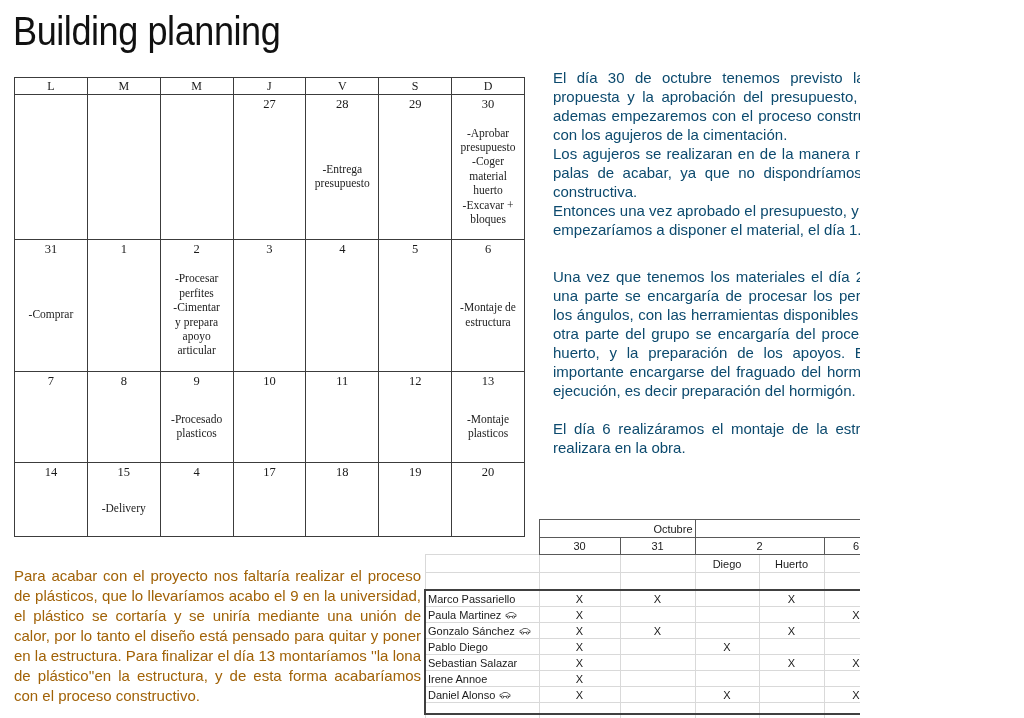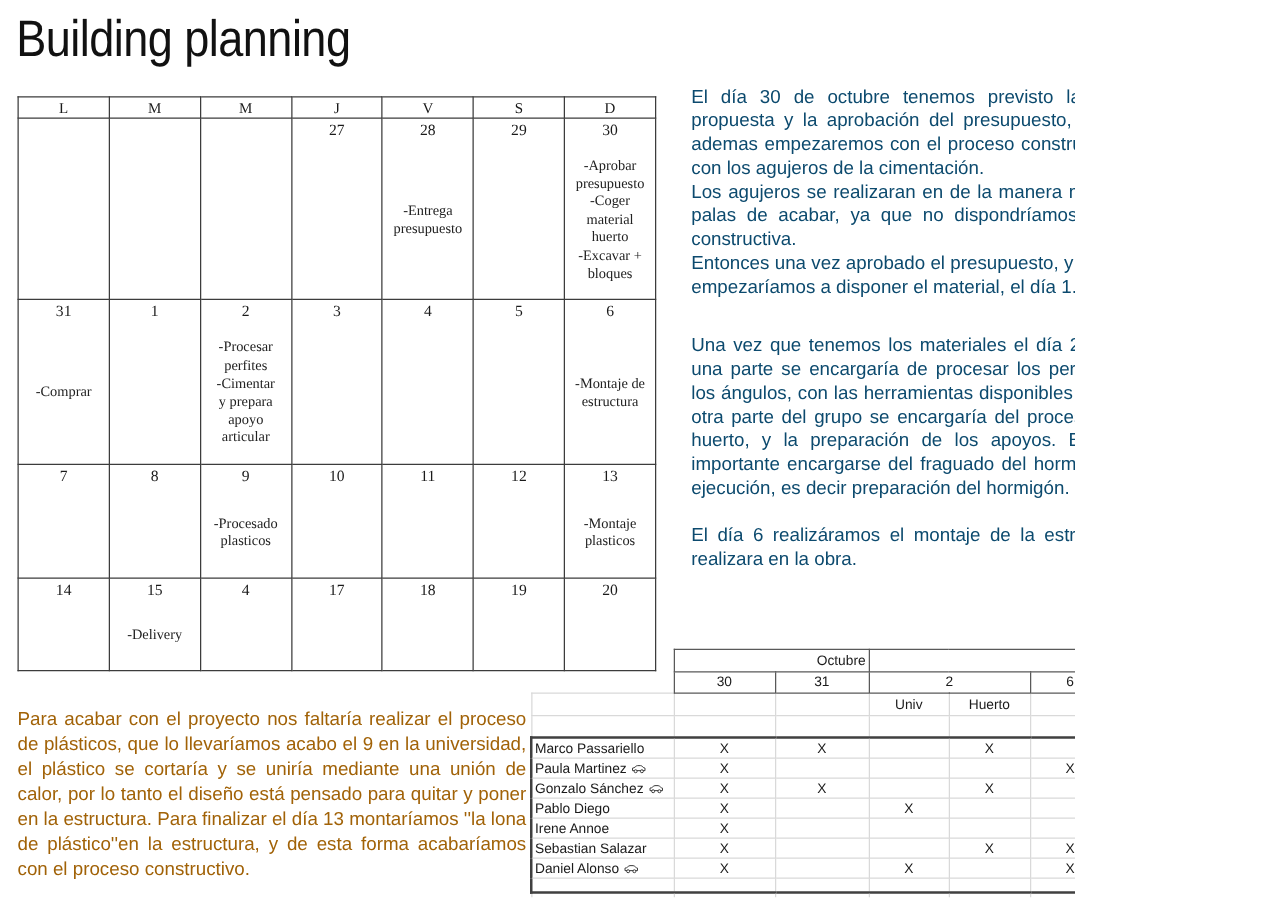--- a/index.html
+++ b/index.html
@@ -360,21 +360,21 @@
         <td class="dk">31</td>
         <td class="dk" colspan="2">2</td>
         <td class="dk">6</td>
         <td class="dk">9</td>
         <td class="dk">13</td>
       </tr>
       <tr class="r-sub">
         <td class="lt"></td>
         <td class="lt"></td>
         <td class="lt"></td>
-        <td class="lt">Univ</td>
+        <td class="lt">Diego</td>
         <td class="lt">Huerto</td>
         <td class="lt"></td>
         <td class="lt"></td>
         <td class="lt"></td>
       </tr>
       <tr class="r-sp">
         <td class="lt"></td>
           <td class="lt"></td>
           <td class="lt"></td>
           <td class="lt"></td>
@@ -446,44 +446,44 @@
         <td class="lt xc"></td>
         <td class="lt xc">X</td>
         <td class="lt xc"></td>
         <td class="lt xc"></td>
         <td class="lt xc"></td>
         <td class="lt xc br">X</td>
       </tr>
       <tr class="r-name">
         <td class="lt namec bl">
             <span class="nmflex">
+              <span>Sebastian Salazar</span>
+            </span>
+          </td>
+        <td class="lt xc">X</td>
+        <td class="lt xc"></td>
+        <td class="lt xc"></td>
+        <td class="lt xc">X</td>
+        <td class="lt xc">X</td>
+        <td class="lt xc"></td>
+        <td class="lt xc br"></td>
+      </tr>
+      <tr class="r-name">
+        <td class="lt namec bl">
+            <span class="nmflex">
               <span>Irene Annoe</span>
             </span>
           </td>
         <td class="lt xc">X</td>
         <td class="lt xc"></td>
         <td class="lt xc"></td>
         <td class="lt xc"></td>
         <td class="lt xc"></td>
         <td class="lt xc">X</td>
         <td class="lt xc br">X</td>
-      </tr>
-      <tr class="r-name">
-        <td class="lt namec bl">
-            <span class="nmflex">
-              <span>Sebastian Salazar</span>
-            </span>
-          </td>
-        <td class="lt xc">X</td>
-        <td class="lt xc"></td>
-        <td class="lt xc"></td>
-        <td class="lt xc">X</td>
-        <td class="lt xc">X</td>
-        <td class="lt xc"></td>
-        <td class="lt xc br"></td>
       </tr>
       <tr class="r-name">
         <td class="lt namec bl">
             <span class="nmflex">
               <span>Daniel Alonso</span>
               <svg class="caricon" width="12" height="8" viewBox="0 0 24 16">
                 <path d="M2 11 V7 C6 7 7 3 10 3 h5 c3 0 4 4 7 4 v4 z" fill="#fff" stroke="#3a3a3a" stroke-width="1.6"></path>
                 <circle cx="7" cy="12" r="2.4" fill="#fff" stroke="#3a3a3a" stroke-width="1.6"></circle>
                 <circle cx="17" cy="12" r="2.4" fill="#fff" stroke="#3a3a3a" stroke-width="1.6"></circle>
               </svg>

